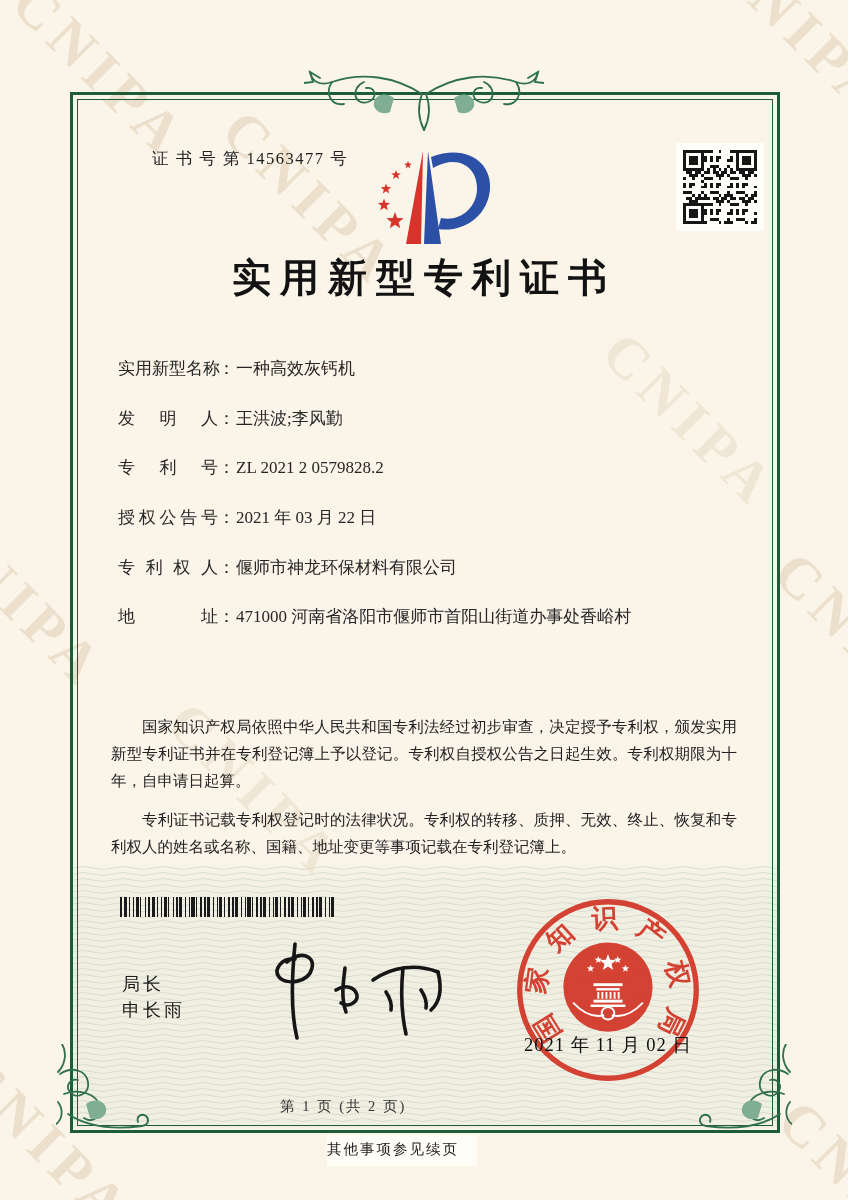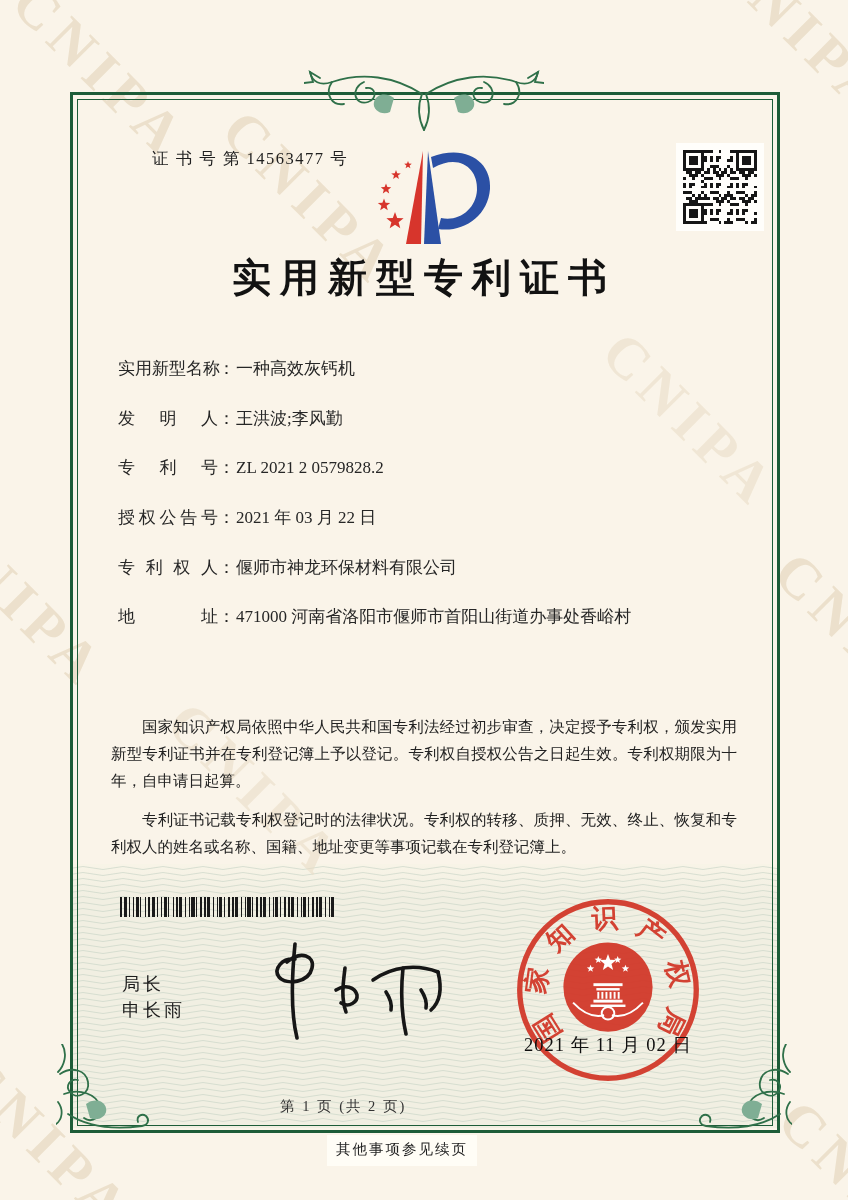--- a/index.html
+++ b/index.html
@@ -75,21 +75,21 @@
   .seal{position:absolute;left:511px;top:893px;opacity:.95;}
   .seal text{font-family:"Liberation Serif","DejaVu Serif",serif;font-weight:bold;
              font-size:27px;fill:var(--red);text-anchor:middle;dominant-baseline:middle;}
   .seal-date{position:absolute;left:501px;top:1032px;width:214px;text-align:center;
              font-size:18.5px;letter-spacing:1px;color:#101010;z-index:6;}
 
   
   .footer-page{position:absolute;left:280px;top:1097px;width:250px;
                font-size:14.5px;letter-spacing:2px;color:#333;}
   .note-box{position:absolute;left:327px;top:1135px;width:150px;height:26px;
-            background:#fffdf6;text-align:center;padding-top:5px;
+            background:#fffdf6;padding-top:5px;
             font-size:14.5px;letter-spacing:2px;color:#222;}
 
   .z-content{position:relative;z-index:3;}
 </style>
 </head>
 <body>
 
 <div class="page">
 
   <div class="band"></div>

